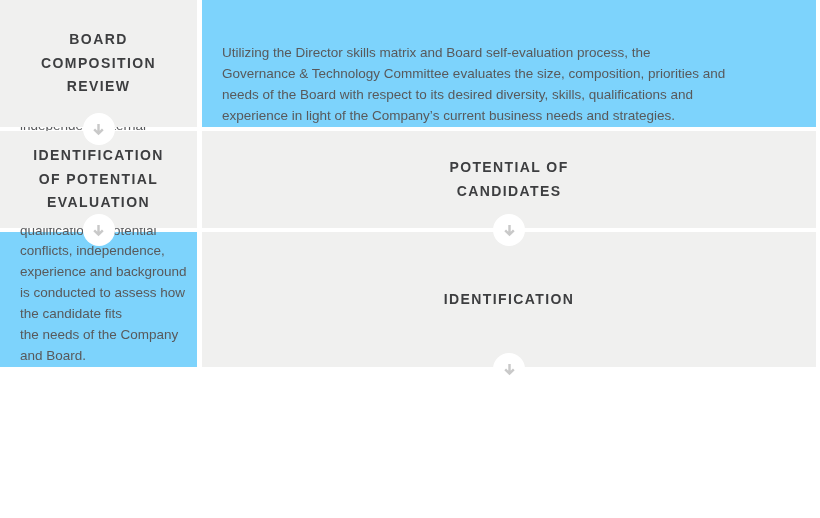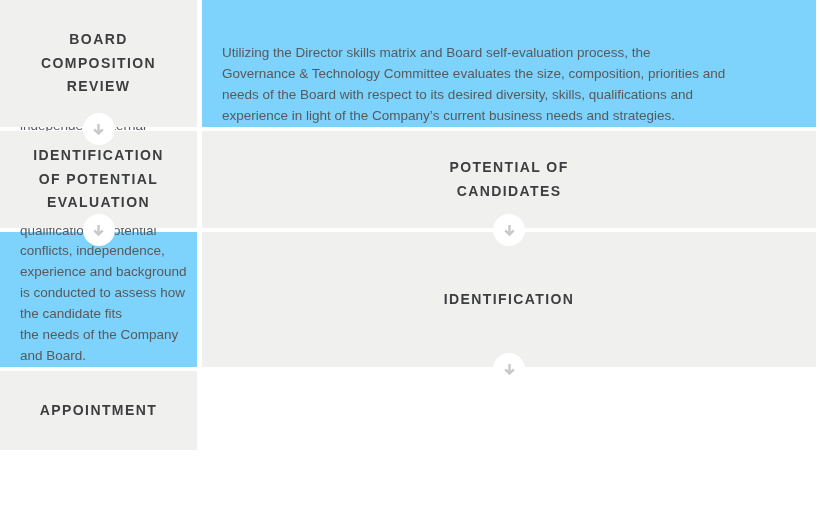--- a/index.html
+++ b/index.html
@@ -116,17 +116,14 @@
 
   <div class="label-box">
     <span class="step-title">IDENTIFICATION</span>
     <span class="arrow-badge">
       <svg width="15" height="15" viewBox="0 0 16 16">
         <path d="M8 2.2 L8 12.2 M3.4 7.8 L8 12.4 L12.6 7.8" fill="none" stroke-width="2.6" stroke="#c9c9c9"></path>
       </svg>
     </span>
   </div>
 
-  <div class="label-box">
-    <span class="step-title">APPOINTMENT</span>
-  </div>
 
 </div>
 
 </body></html>

